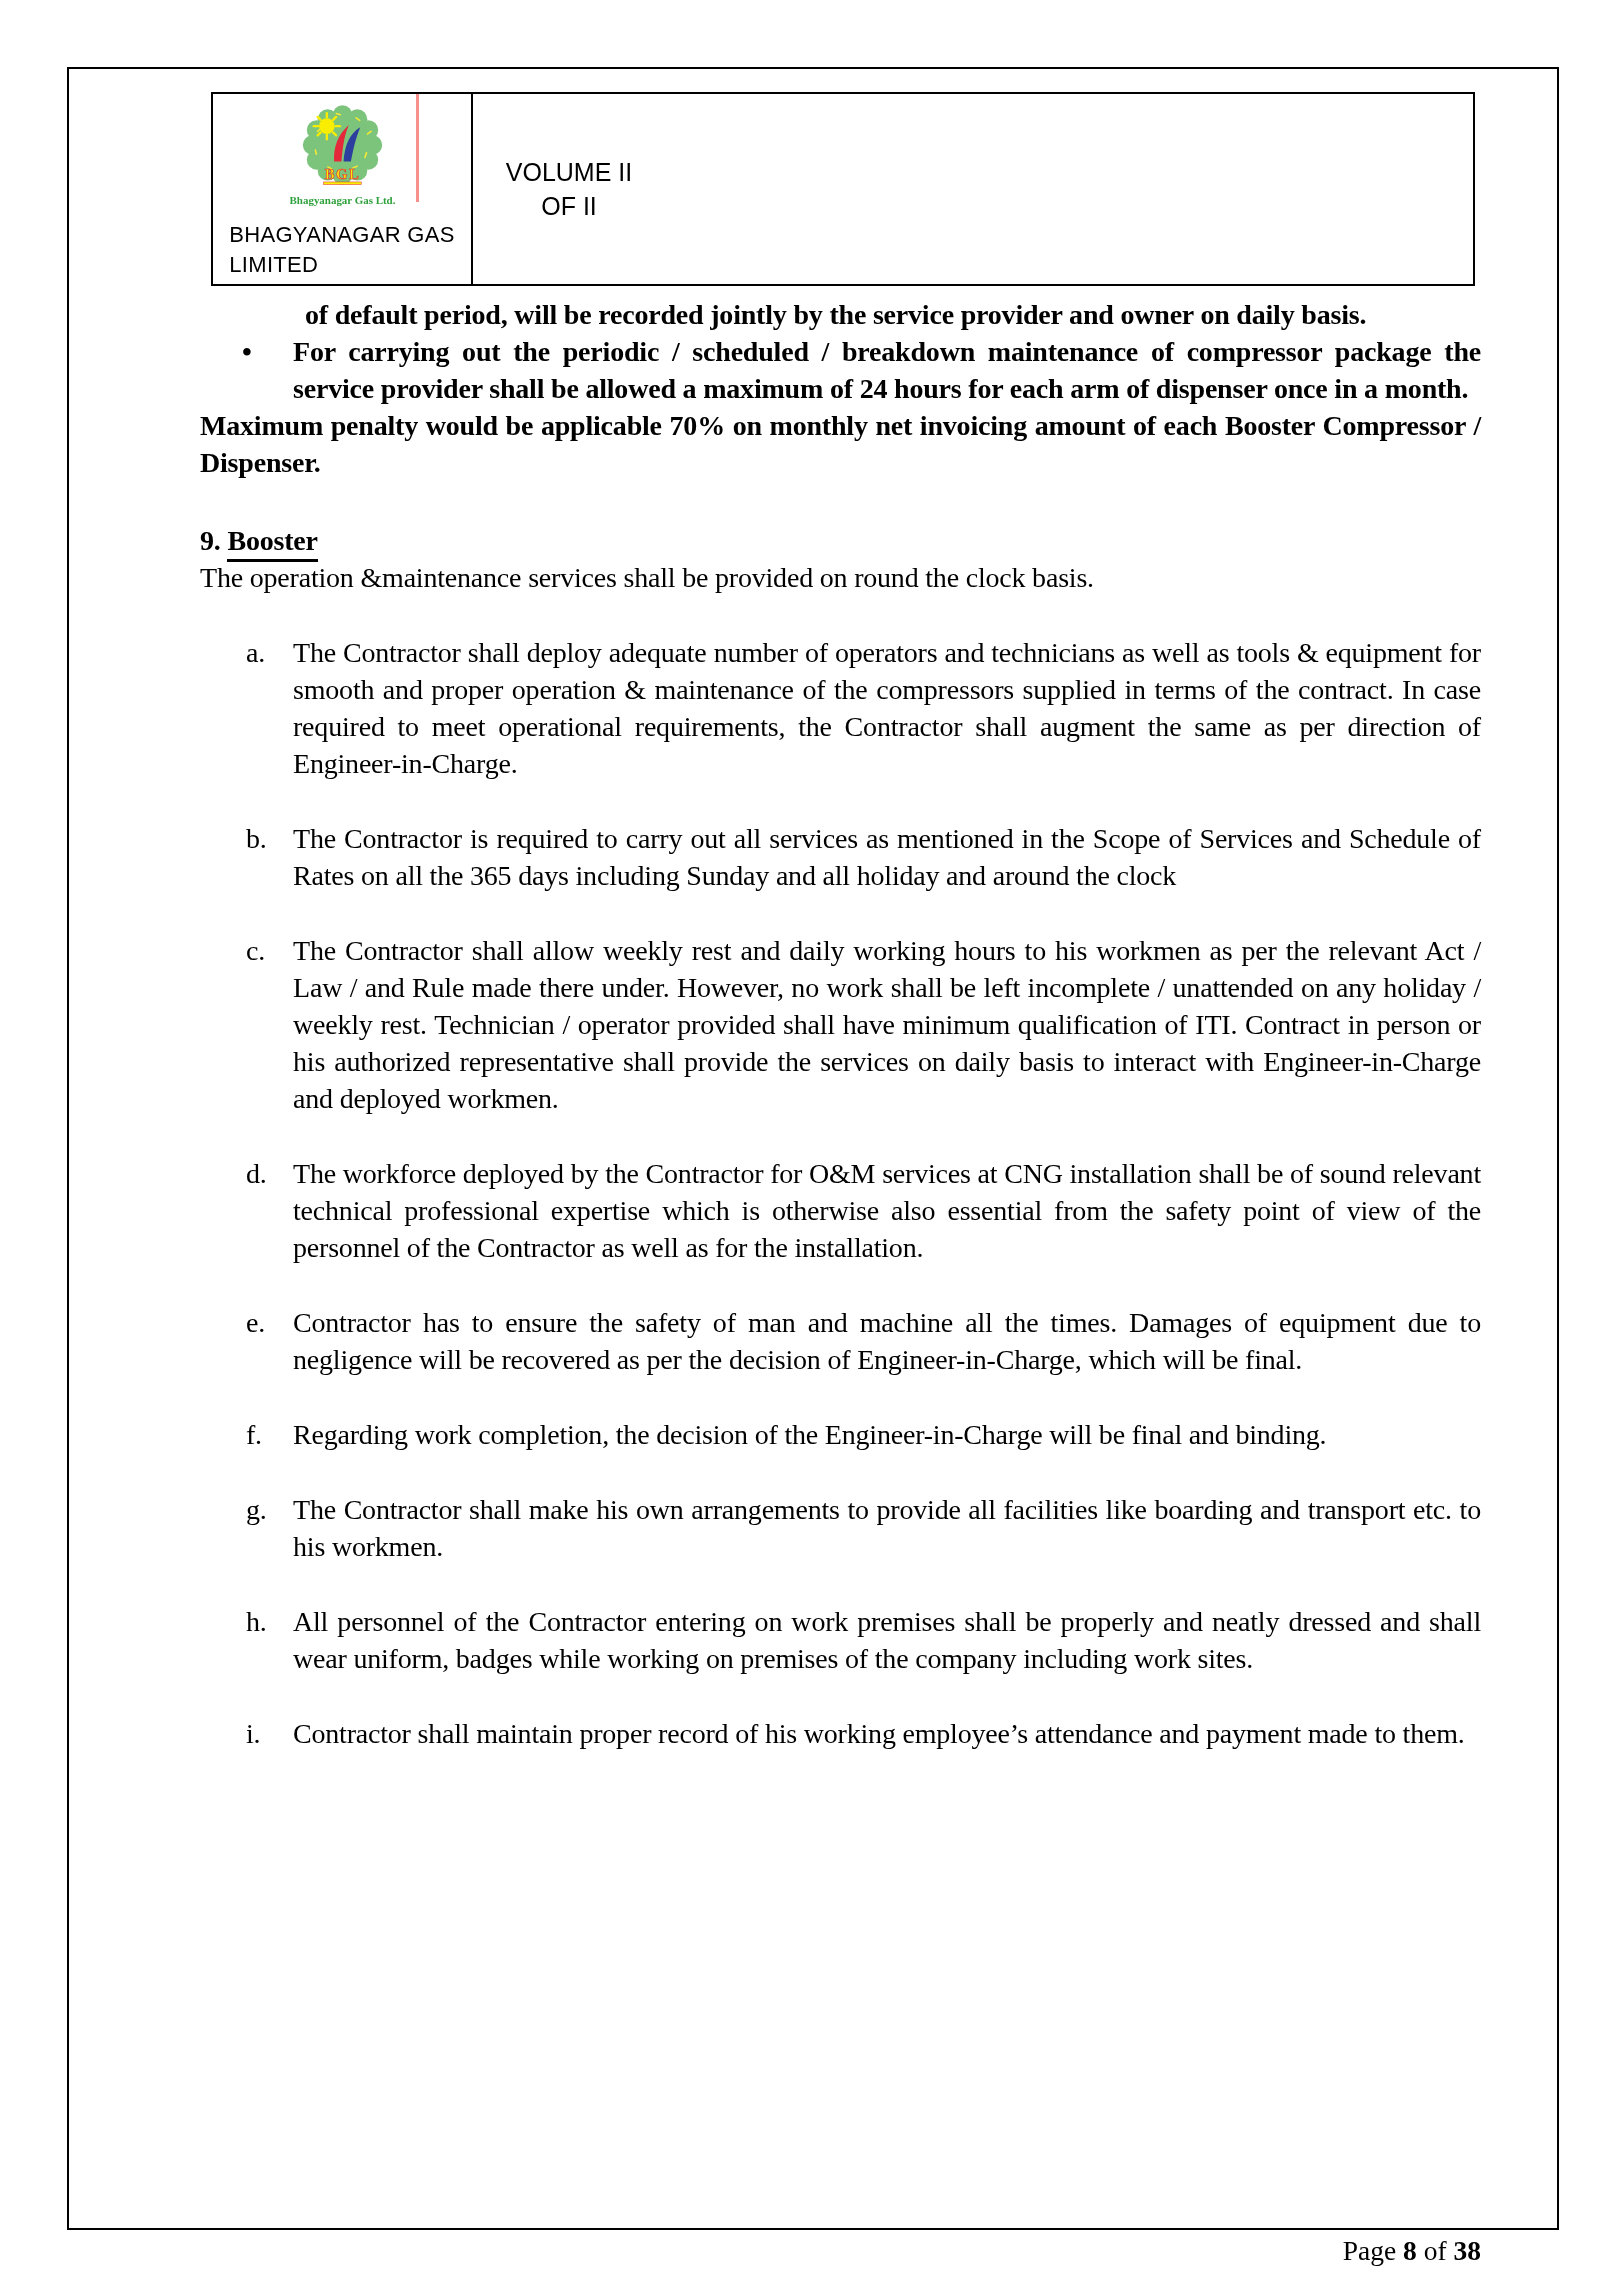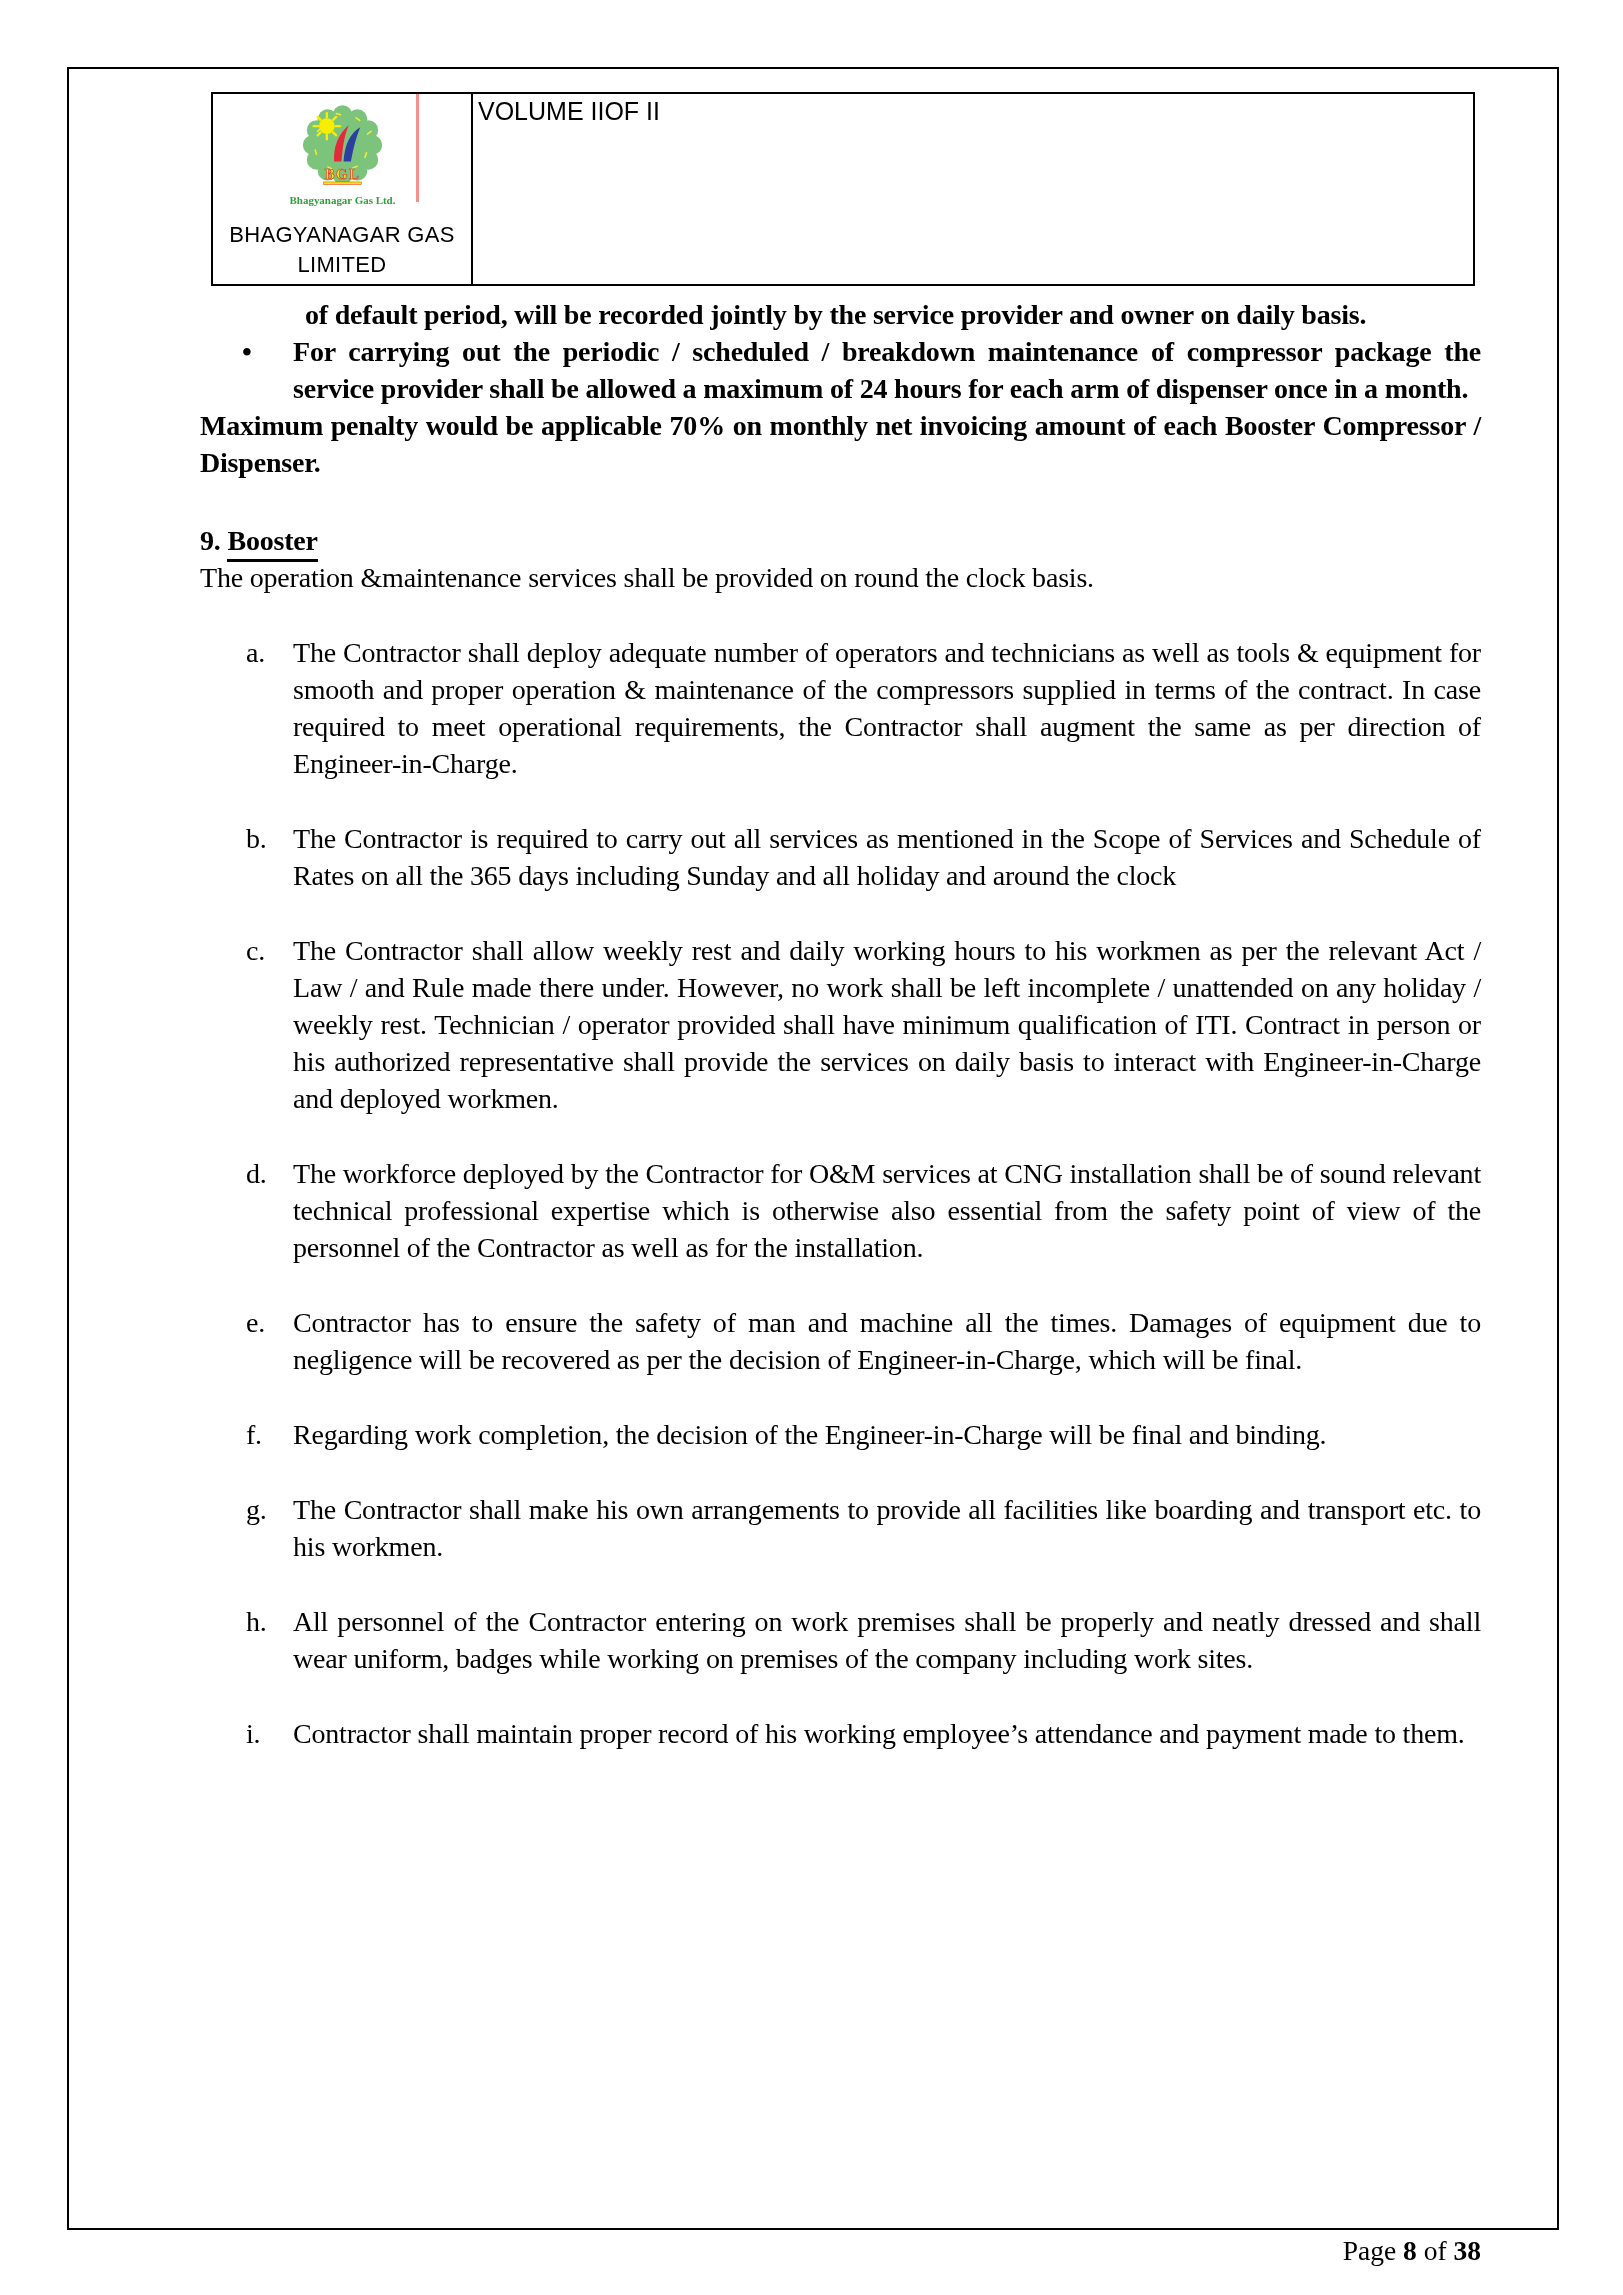--- a/index.html
+++ b/index.html
@@ -20,28 +20,28 @@
     width: 260px; border-right: 2px solid #000; position: relative;
     display: flex; flex-direction: column; align-items: center; padding-top: 5.2px;
   }
   .scan-artifact-line {
     position: absolute; left: 203px; top: 0; width: 2.6px; height: 108px;
     background: #f5908d;
   }
   .logo-svg { display: block; }
   .company-name {
     font-family: "Liberation Sans", sans-serif; font-size: 22px; line-height: 29.4px;
-    text-align: center; letter-spacing: 0.3px; margin-top: 1.3px;
+    text-align: left; letter-spacing: 0.3px; margin-top: 1.3px;
   }
   .cell-title {
     flex: 1; text-align: center; padding-top: 9.2px;
   }
   .title-line { font-weight: bold; font-size: 29.4px; line-height: 35px; letter-spacing: -0.3px; }
   .cell-volume {
-    width: 192px; display: flex; justify-content: center;
+    width: 192px; display: flex; flex-direction: column; justify-content: center;
     text-align: center; font-family: "Liberation Sans", sans-serif; font-size: 25px; line-height: 34px;
   }
 
   
   .content {
     position: absolute; left: 200px; top: 296px; width: 1281px;
     font-size: 28px; line-height: 37px; letter-spacing: -0.2px;
   }
   .p-cont { margin-left: 105px; text-align: justify; font-weight: bold; }
   .bullet-row { display: flex; font-weight: bold; }

